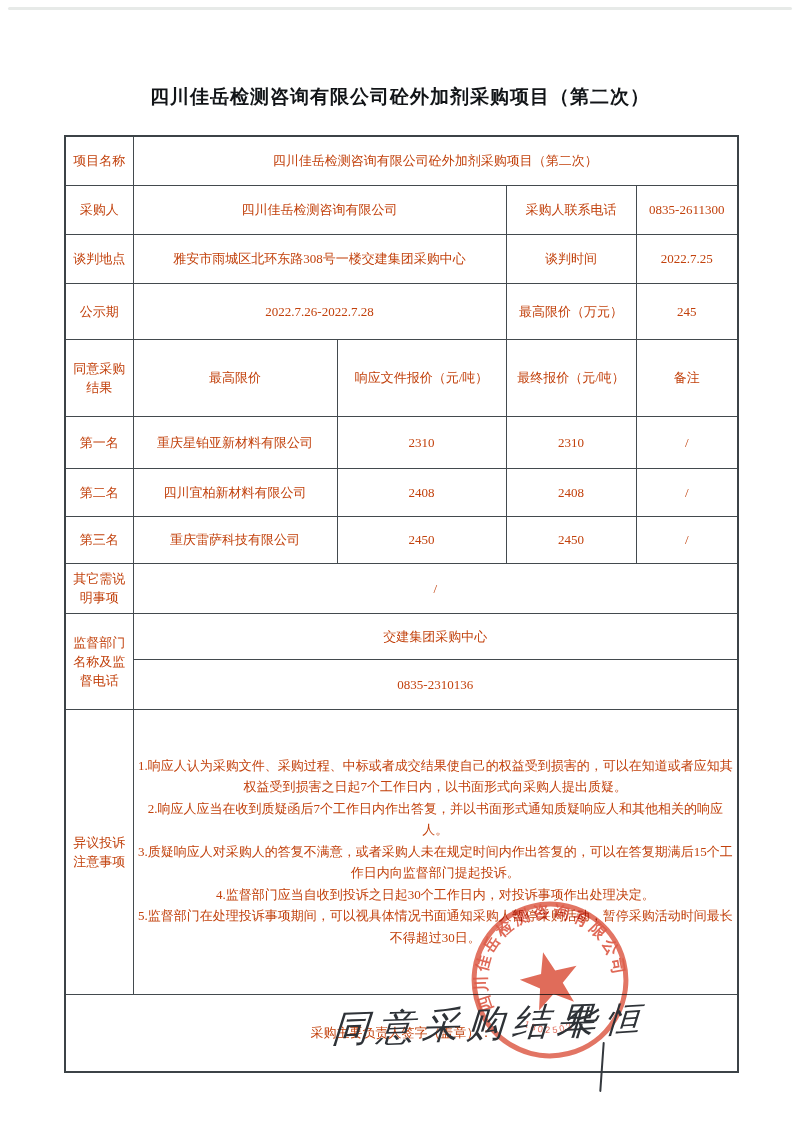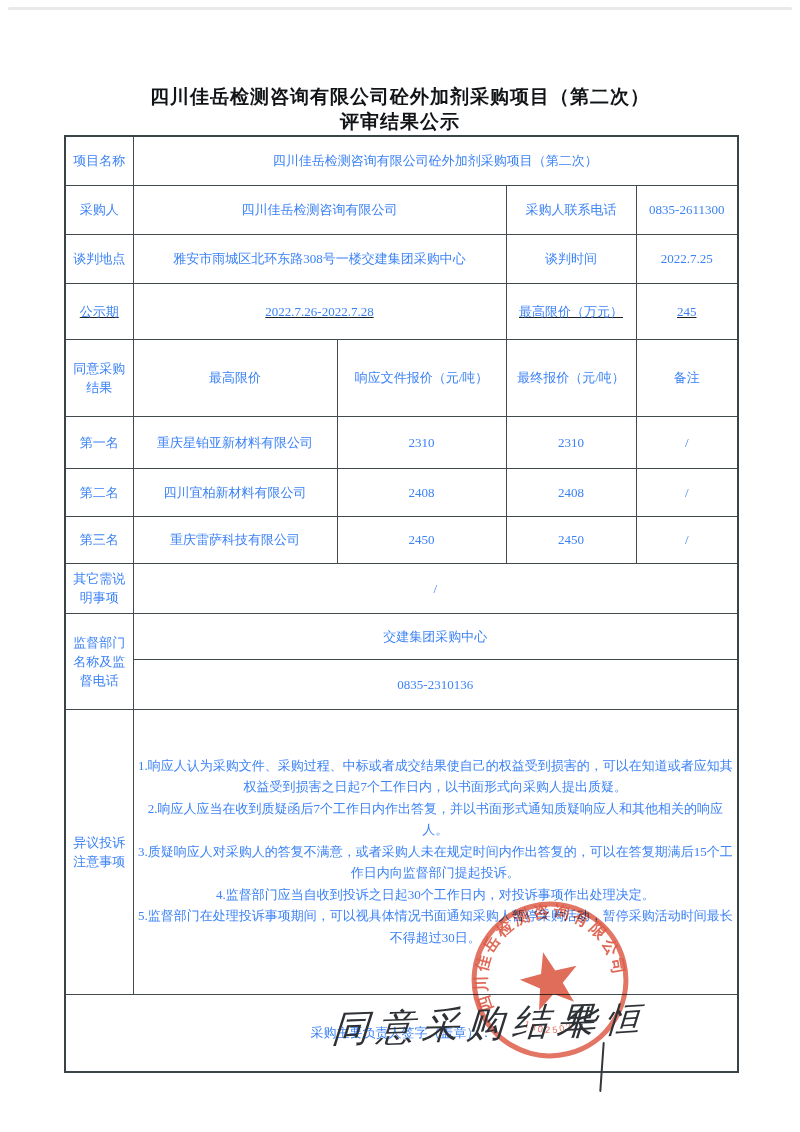--- a/index.html
+++ b/index.html
@@ -10,24 +10,24 @@
   .scan-line{position:absolute;top:7px;left:8px;width:784px;height:3px;background:#e7eae8;border-radius:2px;}
   .title{position:absolute;left:0;top:84px;width:800px;text-align:center;
     font-family:"Liberation Sans","DejaVu Sans",sans-serif;font-weight:700;
     font-size:19px;line-height:25px;color:#111417;letter-spacing:1px;}
   table.doc{
     position:absolute;left:64px;top:135px;width:673px;border-collapse:collapse;table-layout:fixed;
     z-index:1;
   }
   table.doc td{
     border:1.5px solid #434a4e;font-size:13px;text-align:center;vertical-align:middle;
-    padding:2px 4px;color:#3b82f6;line-height:19px;overflow:hidden;
+    padding:2px 4px;color:#c2410c;line-height:19px;overflow:hidden;
   }
   table.doc{border:2px solid #3c4347;}
-  tr.r1{height:49px;} tr.r2{height:49px;} tr.r3{height:49px;} tr.r4{height:56px;text-decoration:underline;}
+  tr.r1{height:49px;} tr.r2{height:49px;} tr.r3{height:49px;} tr.r4{height:56px;}
   tr.r5{height:77px;} tr.r6{height:52px;} tr.r7{height:48px;} tr.r8{height:47px;margin-top:32px;}
   tr.r9{height:50px;} tr.r10{height:46px;margin-left:45px;} tr.r11{height:50px;} tr.r12{height:285px;}
   tr.r13{height:78px;border-radius:16px;}
   td.clauses{text-align:left;padding:10px 12px;}
   td.clauses .clause{font-size:13px;line-height:21.5px;}
   td.sig{ text-align:left;padding-left:6px;font-size:13px;}
   .hw{
     position:absolute;z-index:3;color:#2e3237;
     font-family:"DejaVu Serif","Liberation Serif",serif;font-style:italic;
   }
@@ -39,21 +39,20 @@
 </style>
 </head>
 <body>
 
 <div id="page">
 
   <div class="scan-line"></div>
 
   <div class="title">
     <div>四川佳岳检测咨询有限公司砼外加剂采购项目（第二次）</div>
-    <div>评审结果公示</div>
   </div>
 
   <table class="doc">
     <colgroup>
       <col style="width:68px">
         <col style="width:204px">
         <col style="width:169px">
         <col style="width:130px">
         <col style="width:102px">
     </colgroup>

